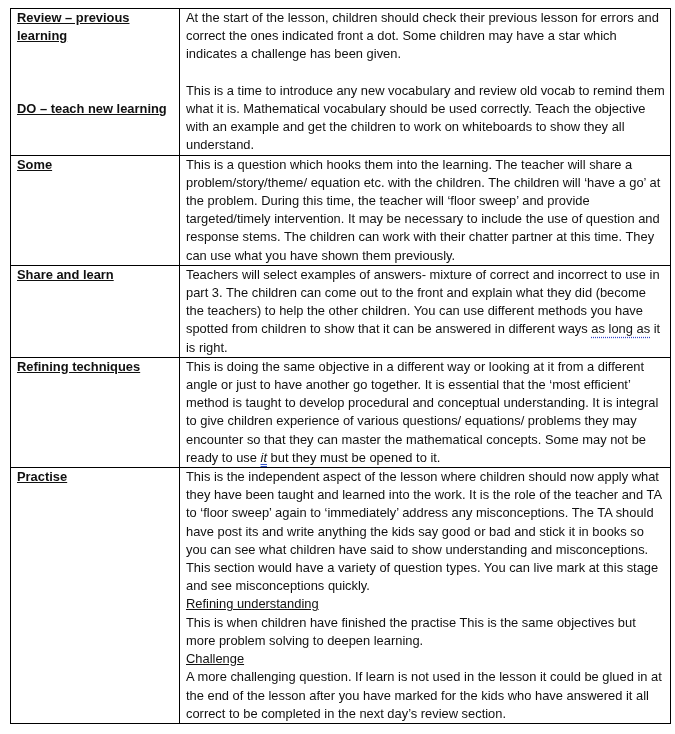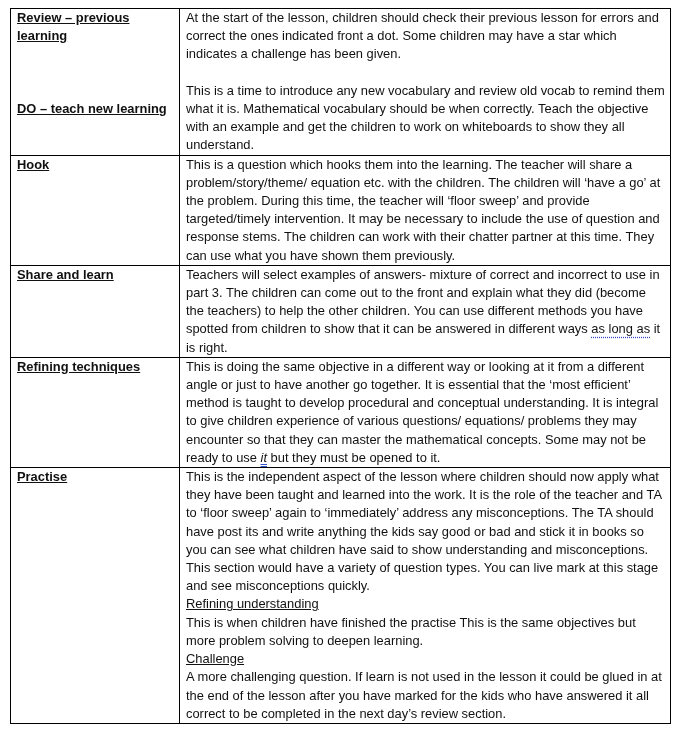--- a/index.html
+++ b/index.html
@@ -68,27 +68,27 @@
   <tbody>
     <tr style="height:145px;">
       <td class="label-cell">
         <span class="lbl">Review – previous learning</span>
         <div class="spacer-label"></div>
         <span class="lbl">DO – teach new learning</span>
       </td>
       <td class="desc-cell">
         <p>At the start of the lesson, children should check their previous lesson for errors and correct the ones indicated front a dot. Some children may have a star which indicates a challenge has been given.</p>
         <div class="gap"></div>
-        <p>This is a time to introduce any new vocabulary and review old vocab to remind them what it is. Mathematical vocabulary should be when correctly. Teach the objective with an example and get the children to work on whiteboards to show they all understand.</p>
+        <p>This is a time to introduce any new vocabulary and review old vocab to remind them what it is. Mathematical vocabulary should be used correctly. Teach the objective with an example and get the children to work on whiteboards to show they all understand.</p>
       </td>
     </tr>
 
     <tr>
       <td class="label-cell">
-        <span class="lbl">Hook</span>
+        <span class="lbl">Some</span>
       </td>
       <td class="desc-cell">
         <p>This is a question which hooks them into the learning. The teacher will share a problem/story/theme/ equation etc. with the children. The children will ‘have a go’ at the problem. During this time, the teacher will ‘floor sweep’ and provide targeted/timely intervention. It may be necessary to include the use of question and response stems. The children can work with their chatter partner at this time.  They can use what you have shown them previously.</p>
       </td>
     </tr>
 
     <tr>
       <td class="label-cell">
         <span class="lbl">Share and learn</span>
       </td>

